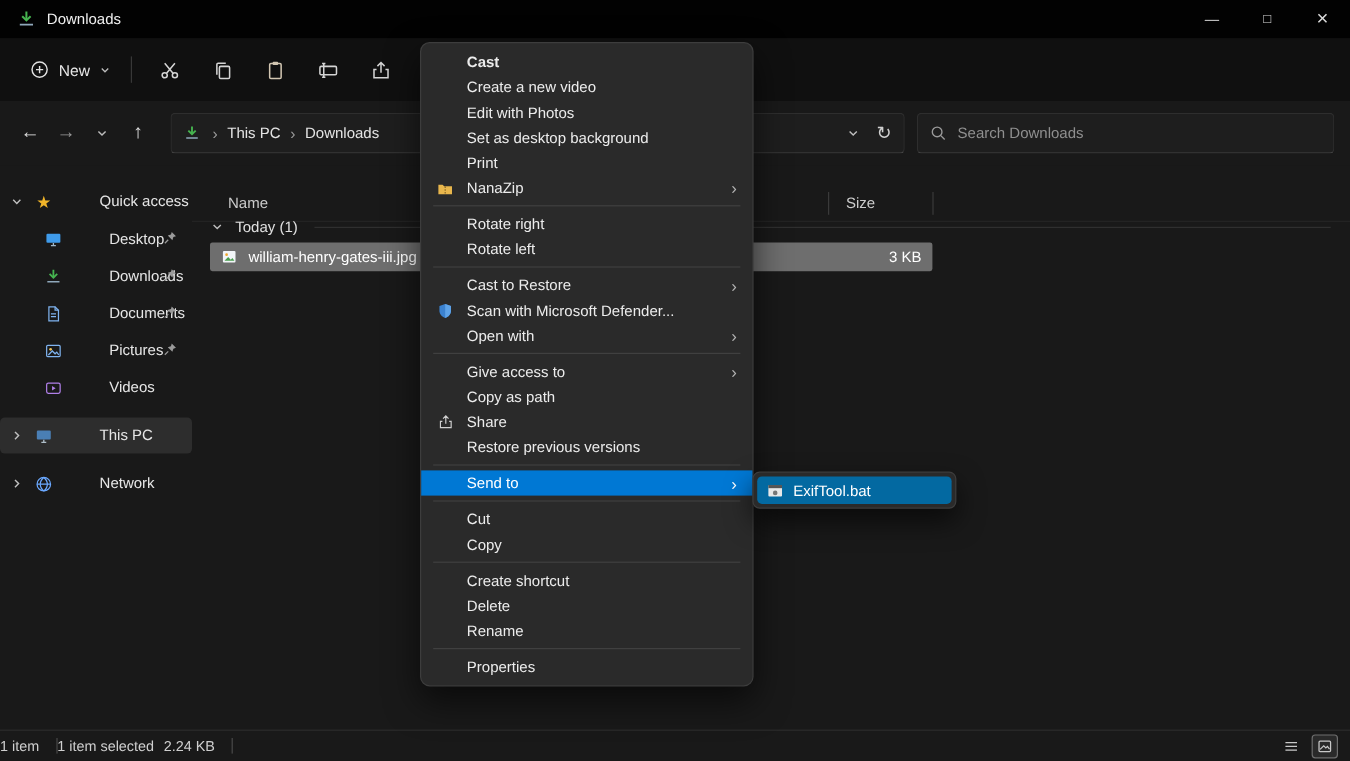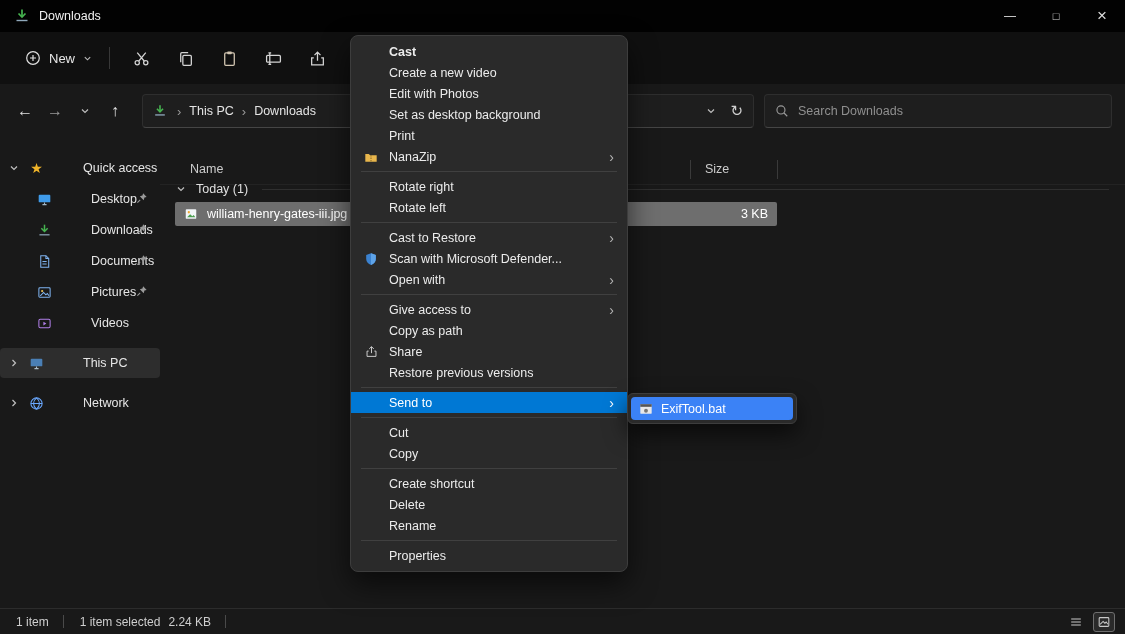--- a/index.html
+++ b/index.html
@@ -79,21 +79,21 @@
   .group-rule { flex:1; height:1px; background:#2f2f2f; margin:0 16px 0 14px; }
   .file-row { position:absolute; left:15px; top:64px; width:602px; height:24px;
     background:#6e6e6e; border-radius:2px; display:flex; align-items:center;
     font-size:12.5px; color:#ffffff; }
   .file-row .sb-icon { margin-left:7px; margin-right:8px; }
   .file-size { position:absolute; right:9px; }
 
   
   .statusbar { position:absolute; left:0; right:0; bottom:0; height:26px; background:#191919;
     border-top:1px solid #2c2c2c; display:flex; align-items:center; font-size:12px; color:#cfcfcf; }
-  .statusbar .txt { margin-left:16px; white-space:nowrap; }
+  .statusbar .txt { margin-left:0; white-space:nowrap; }
   .stat-sep { width:1px; height:13px; background:#4a4a4a; margin-left:14px; }
   .view-btns { margin-left:auto; display:flex; align-items:center; gap:6px; margin-right:10px; }
   .view-btn { width:22px; height:20px; display:flex; align-items:center; justify-content:center; border-radius:3px; }
   .view-btn.active { border:1px solid #6e6e6e; background:#2a2a2a; }
 
   
   .ctx { position:absolute; left:350px; top:35px; width:278px; background:#2a2a2a;
     border:1px solid #3d3d3d; border-radius:8px; padding:5px 0;
     box-shadow:0 12px 28px rgba(0,0,0,0.6); z-index:50; font-size:12.5px; color:#ececec; }
   .ctx-item { height:21px; display:flex; align-items:center; padding:0 13px 0 38px; position:relative; white-space:nowrap; }
@@ -101,21 +101,21 @@
   .ctx-item .mi { position:absolute; left:12px; width:16px; height:16px; display:flex; align-items:center; justify-content:center; }
   .ctx-arrow { margin-left:auto; color:#b4b4b4; font-size:14px; line-height:1; }
   .ctx-sep { height:1px; background:#404040; margin:4px 10px; }
   .ctx-item.sel { background:#0078d4; color:#ffffff; }
   .ctx-item.sel .ctx-arrow { color:#ffffff; }
 
   
   .submenu { position:absolute; left:627px; top:393px; width:170px; background:#2a2a2a;
     border:1px solid #3d3d3d; border-radius:6px; padding:3px;
     box-shadow:0 10px 22px rgba(0,0,0,0.6); z-index:60; }
-  .sub-item { height:23px; background:#3b82f6; border-radius:4px; display:flex; align-items:center;
+  .sub-item { height:23px; background:#0369a1; border-radius:4px; display:flex; align-items:center;
     padding:0 8px; gap:8px; color:#ffffff; font-size:12.5px; white-space:nowrap; }
 </style>
 </head>
 <body>
 
 <div class="titlebar">
   <span class="app-icon">
     <svg width="16" height="16" viewBox="0 0 16 16" fill="none" stroke="#46b450" stroke-width="1.7">
       <path d="M8 1.5v7"></path>
         <path d="M4.5 5.5 L8 9 L11.5 5.5"></path>

